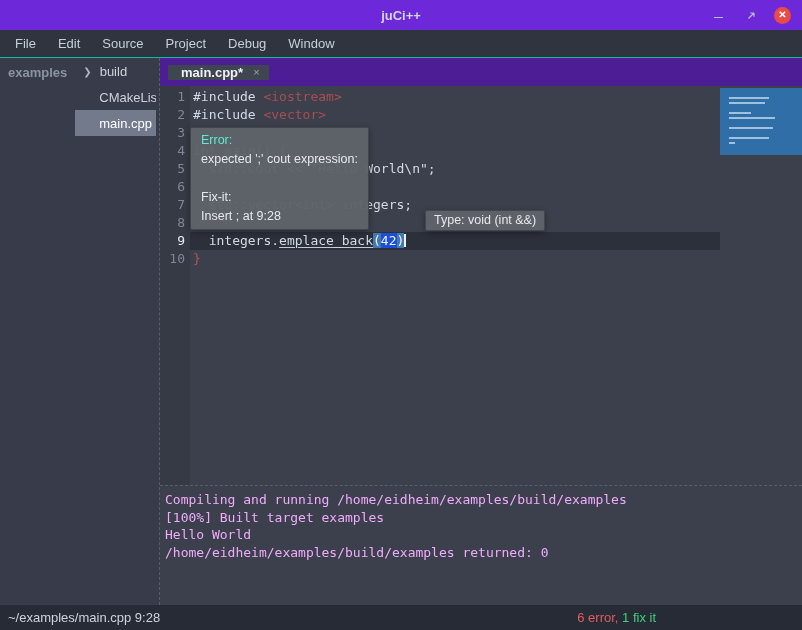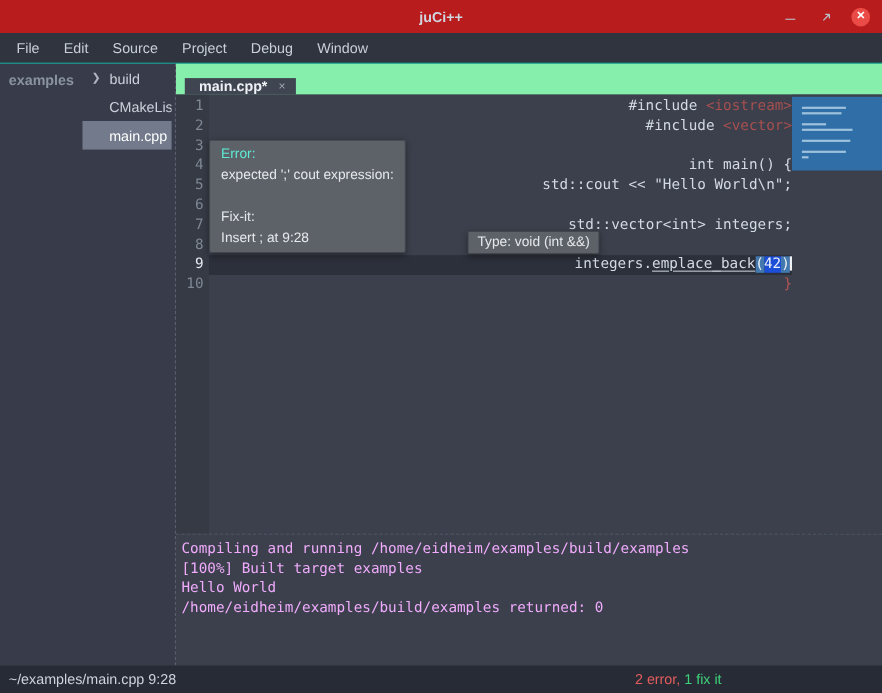--- a/index.html
+++ b/index.html
@@ -2,21 +2,21 @@
 <html><head>
 <meta charset="utf-8">
 <style>
   * { margin:0; padding:0; box-sizing:border-box; }
   html,body { width:802px; height:630px; background:#2f343f; }
   body { font-family:"Liberation Sans", sans-serif; font-size:13px; color:#d3dae3; overflow:hidden; }
 
   .window { width:802px; height:630px; display:flex; flex-direction:column; background:#3b404c; }
 
   
-  .titlebar { height:30px; background:#b91c1c; position:relative; display:flex; align-items:center; flex-shrink:0; }
+  .titlebar { height:30px; background:#6d28d9; position:relative; display:flex; align-items:center; flex-shrink:0; }
   .win-title { position:absolute; left:0; right:0; text-align:center; font-weight:bold; color:#d0d6e0; font-size:13px; }
   .win-controls { margin-left:auto; display:flex; align-items:center; gap:15px; padding-right:11px; position:relative; z-index:2; }
   .wc-btn { width:17px; height:17px; display:flex; align-items:center; justify-content:center; }
   .min-glyph { width:9px; height:1px; background:#b9bfc9; display:block; margin-top:5px; }
   .close-btn { border-radius:50%; background:#ea4b46; color:#ffffff; font-size:10px; font-weight:bold; line-height:1; }
 
   
   .menubar { height:28px; background:#2f343f; display:flex; align-items:center; padding-left:4px; flex-shrink:0; border-bottom:1px solid #14b8a6; }
   .menu-item { padding:5px 11px; color:#c8cfd9; }
 
@@ -28,33 +28,33 @@
   .tree-item { height:26px; display:flex; align-items:center; padding-left:8px; color:#ccd2dc; }
   .tree-item.selected { background:#727a8b; color:#ffffff; }
   .chev { font-size:10px; color:#aeb5c0; margin-right:8px; }
   .tree-label.indent { margin-left:16px; }
 
   .vsplit { width:4px; background:#383c4a; border-right:1px dashed #575e6c; flex-shrink:0; }
 
   .right { flex:1; display:flex; flex-direction:column; min-width:0; }
 
   
-  .tabbar { height:28px; background:#86efac; display:flex; align-items:flex-end; padding-left:8px; flex-shrink:0; }
+  .tabbar { height:28px; background:#4c1d95; display:flex; align-items:center; padding-left:8px; flex-shrink:0; }
   .tab { background:#3f4551; display:flex; align-items:center; padding:0 9px 0 13px; }
   .tab-label { font-weight:bold; color:#eef1f5; }
   .tab-close { color:#9aa2af; margin-left:10px; font-size:11px; }
 
   
   .editor-wrap { height:399px; position:relative; flex-shrink:0; background:#3b404c; overflow:hidden; }
   .editor { display:flex; height:100%; }
   .gutter { width:30px; background:#353a45; padding-top:2px; font-family:"DejaVu Sans Mono", monospace; font-size:13px; color:#7f8795; text-align:right; flex-shrink:0; }
   .gnum { height:18px; line-height:18px; padding-right:5px; }
   .gnum.current { color:#e8ecf2; }
   .code { flex:1; padding-top:2px; font-family:"DejaVu Sans Mono", monospace; font-size:13px; min-width:0; overflow:hidden; color:#d3dae3; }
-  .crow { height:18px; line-height:18px; padding-left:3px; white-space:pre;text-align:right; }
+  .crow { height:18px; line-height:18px; padding-left:3px; white-space:pre; }
   .crow.current { background:#2c303a; }
   .s-plain { color:#d3dae3; }
   .s-include { color:#a84f4f; }
   .s-error { color:#b35454; }
   .s-underline { color:#d3dae3; text-decoration:underline; text-decoration-color:#c3c9d4; text-underline-offset:2px; }
   .s-paren { background:#4379ae; color:#edf1f6; }
   .s-parennum { background:#1d4ed8; color:#edf1f6; }
   .caret { display:inline-block; width:2px; height:13px; background:#eef1f6; margin-bottom:-2px; }
 
   .minimap { width:82px; flex-shrink:0; background:#3b404c; }
@@ -204,16 +204,16 @@
           <div class="term-line">[100%] Built target examples</div>
           <div class="term-line">Hello World</div>
           <div class="term-line">/home/eidheim/examples/build/examples returned: 0</div>
         </div>
     </div>
   </div>
 
   <div class="statusbar">
     <span>~/examples/main.cpp 9:28</span>
     <span class="sb-right">
-      <span class="sb-error">2 error,</span><span class="sb-fixit"> 1 fix it</span>
+      <span class="sb-error">6 error,</span><span class="sb-fixit"> 1 fix it</span>
     </span>
   </div>
 </div>
 
 </body></html>

